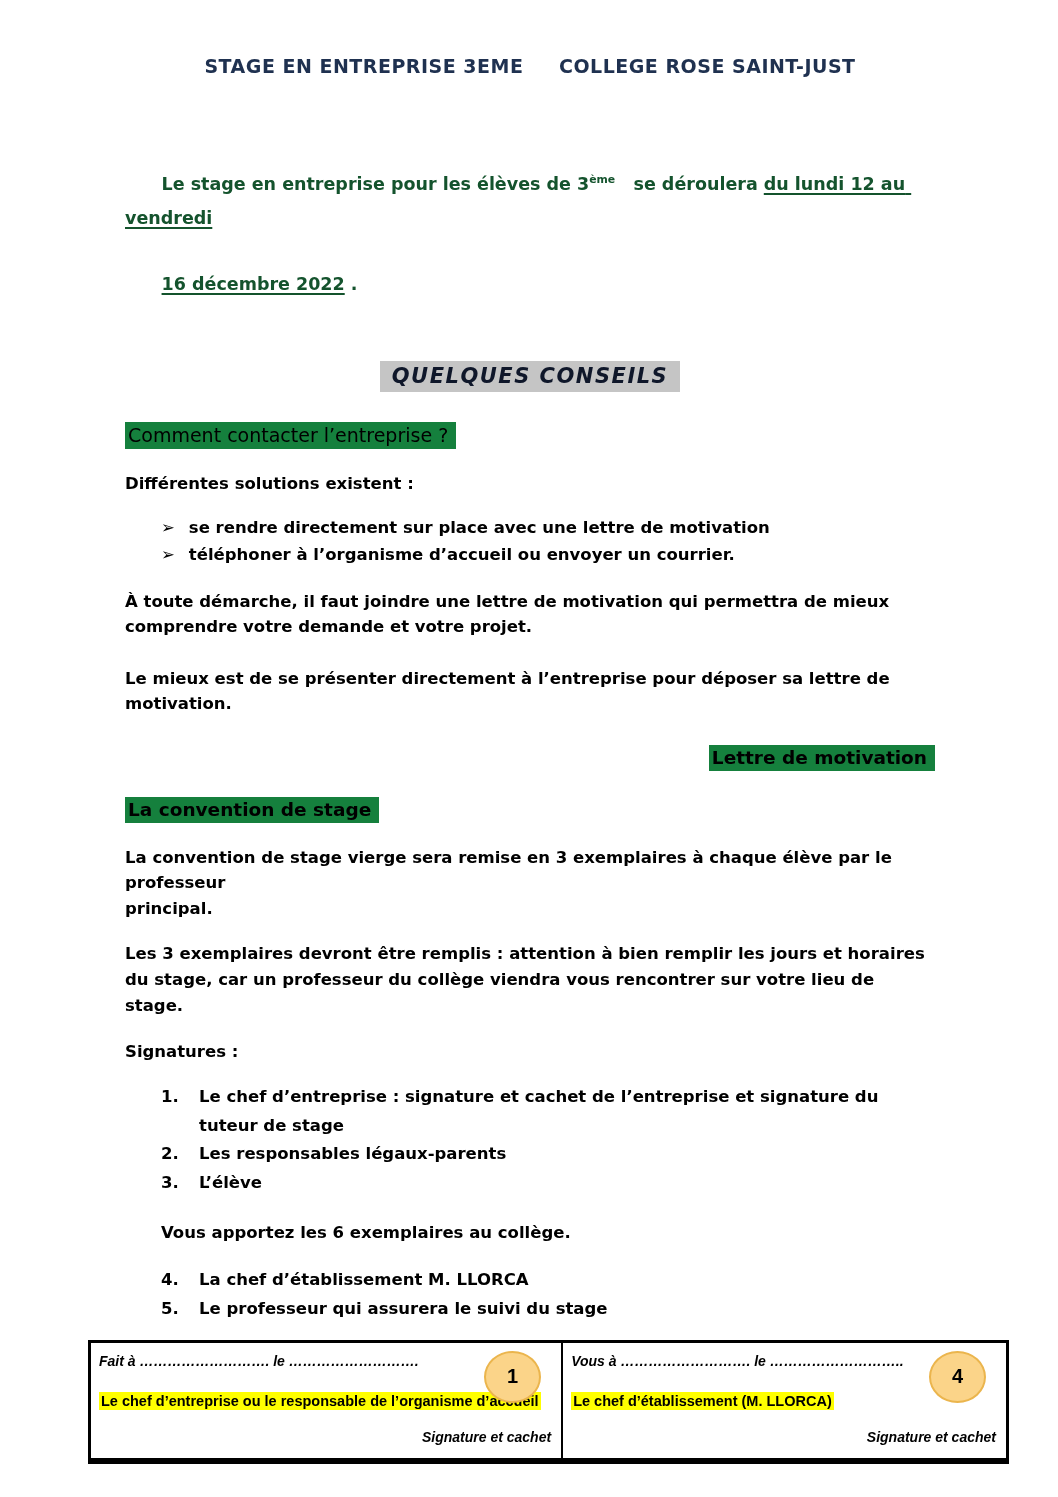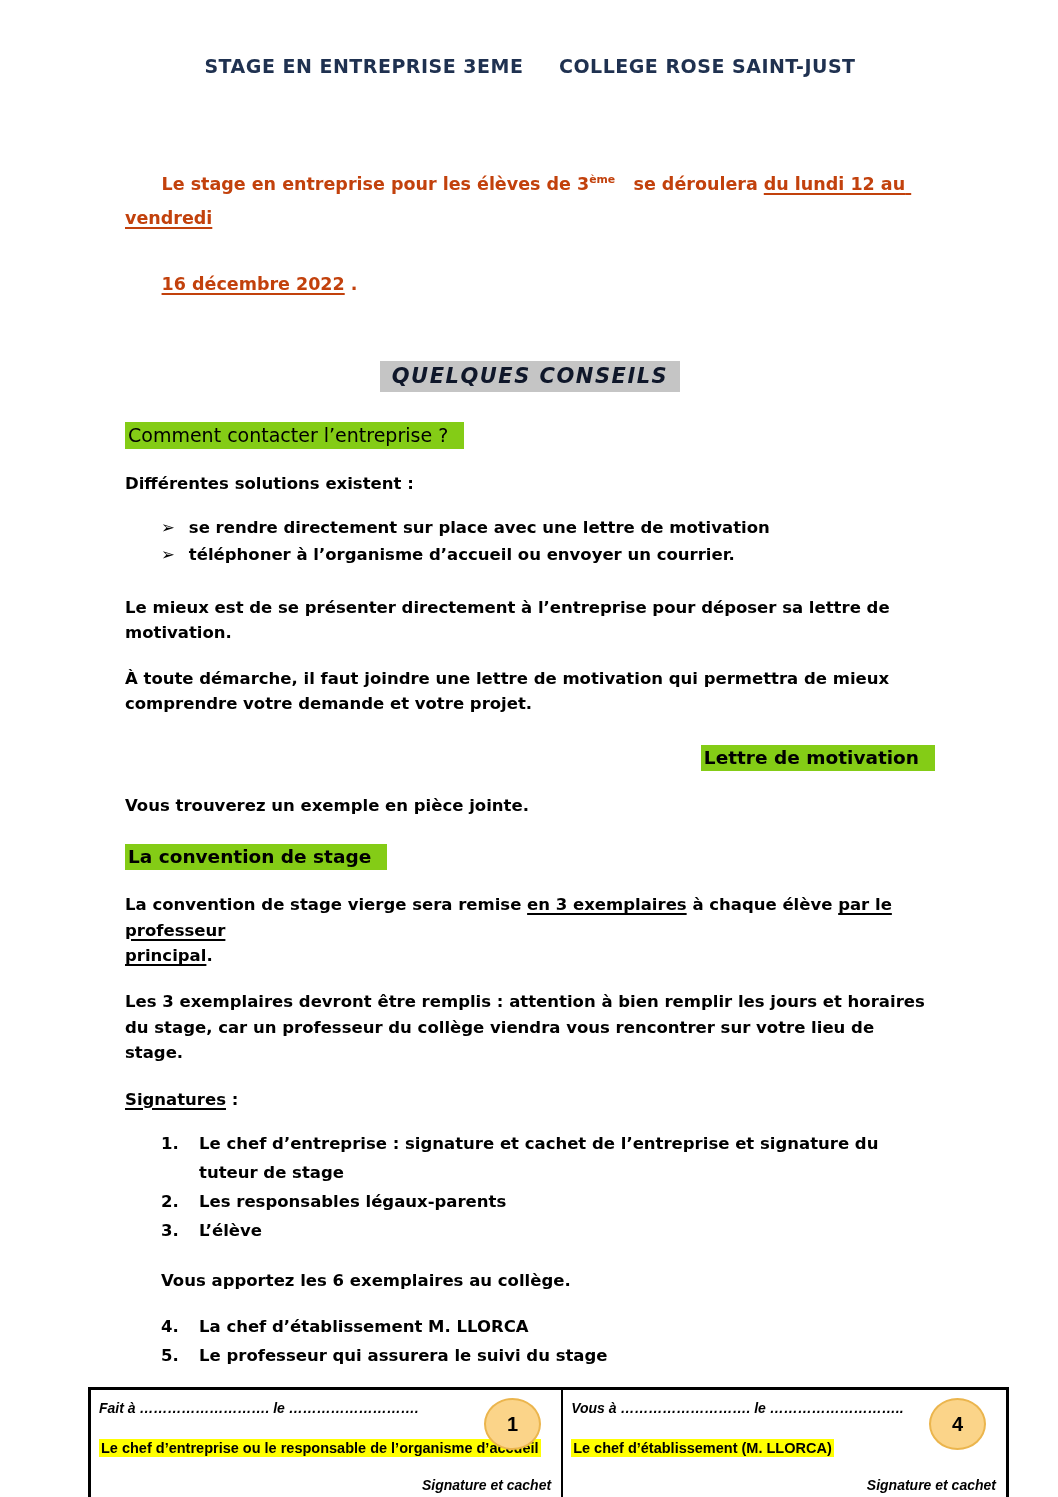--- a/index.html
+++ b/index.html
@@ -21,57 +21,57 @@
     font-weight: 700;
     color: #1f3150;
     letter-spacing: 0.5px;
     white-space: pre-wrap;
   }
 
   .intro {
     margin-top: 58px;
     font-size: 17.5px;
     font-weight: 700;
-    color: #c2410c;
+    color: #14532d;
     line-height: 1.9;
     white-space: pre-wrap;
   }
   .intro .sup { vertical-align: super; font-size: 0.62em; }
   .intro .u { text-decoration: underline; text-decoration-thickness: 2px; text-underline-offset: 3px; }
 
   .banner-wrap { margin-top: 26px; text-align: center; }
   .banner {
     display: inline-block;
     background: #c5c5c5;
     color: #0f172a;
     font-style: italic;
     font-weight: 700;
     font-size: 21px;
     letter-spacing: 1.5px;
     padding: 3px 12px 4px 12px;
   }
 
   .hl-heading {
     display: inline-block;
-    background: #84cc16;
+    background: #15803d;
     font-size: 18.5px;
     font-weight: 700;
-    padding: 2px 16px 3px 3px;
+    padding: 2px 8px 3px 3px;
   }
   .hl-heading.contact { font-weight: 400; font-size: 19px; }
 
   .para { font-size: 16.5px; font-weight: 700; line-height: 1.55; }
   .mt-sec { margin-top: 30px; }
   .mt-p   { margin-top: 22px; }
 
   .bullets { margin-top: 18px; margin-left: 36px; }
   .bullet-row { display: flex; gap: 14px; font-size: 16.5px; font-weight: 700; line-height: 1.65; }
   .bullet-glyph { flex: 0 0 auto; }
 
-  .u2 { text-decoration: underline; text-decoration-thickness: 2px; text-underline-offset: 3px; }
+  .u2 { text-decoration-thickness: 2px; text-underline-offset: 3px; }
 
   .steps { margin-top: 18px; margin-left: 36px; }
   .step-row { display: flex; gap: 16px; font-size: 16.5px; font-weight: 700; line-height: 1.75; }
   .step-num { flex: 0 0 22px; }
 
   .sig-table {
     margin-top: 16px;
     margin-left: -37px;
     width: 921px;
     border: 3px solid #000000;
@@ -137,29 +137,28 @@
       <div class="bullet-row">
         <span class="bullet-glyph">➢</span>
         <span>se rendre directement sur place avec une lettre de motivation</span>
       </div>
       <div class="bullet-row">
         <span class="bullet-glyph">➢</span>
         <span>téléphoner à l’organisme d’accueil ou envoyer un courrier.</span>
       </div>
     </div>
 
+    <div class="para" style="margin-top:20px;">À toute démarche, il faut joindre une lettre de motivation qui permettra de mieux comprendre votre demande et votre projet.</div>
+
     <div class="para" style="margin-top:26px;">Le mieux est de se présenter directement à l’entreprise pour déposer sa lettre de motivation.</div>
-
-    <div class="para" style="margin-top:20px;">À toute démarche, il faut joindre une lettre de motivation qui permettra de mieux comprendre votre demande et votre projet.</div>
 
     <div style="margin-top:28px;text-align:right;">
       <span class="hl-heading">Lettre de motivation</span>
     </div>
 
-    <div class="para mt-p">Vous trouverez un exemple en pièce jointe.</div>
 
     <div style="margin-top:26px;">
       <span class="hl-heading">La convention de stage</span>
     </div>
 
     <div class="para mt-p">
       <span>La convention de stage vierge sera remise </span><span class="u2">en 3 exemplaires</span><span> à chaque élève </span><span class="u2">par le professeur</span><br>
       <span class="u2">principal</span><span>.</span>
     </div>
 

